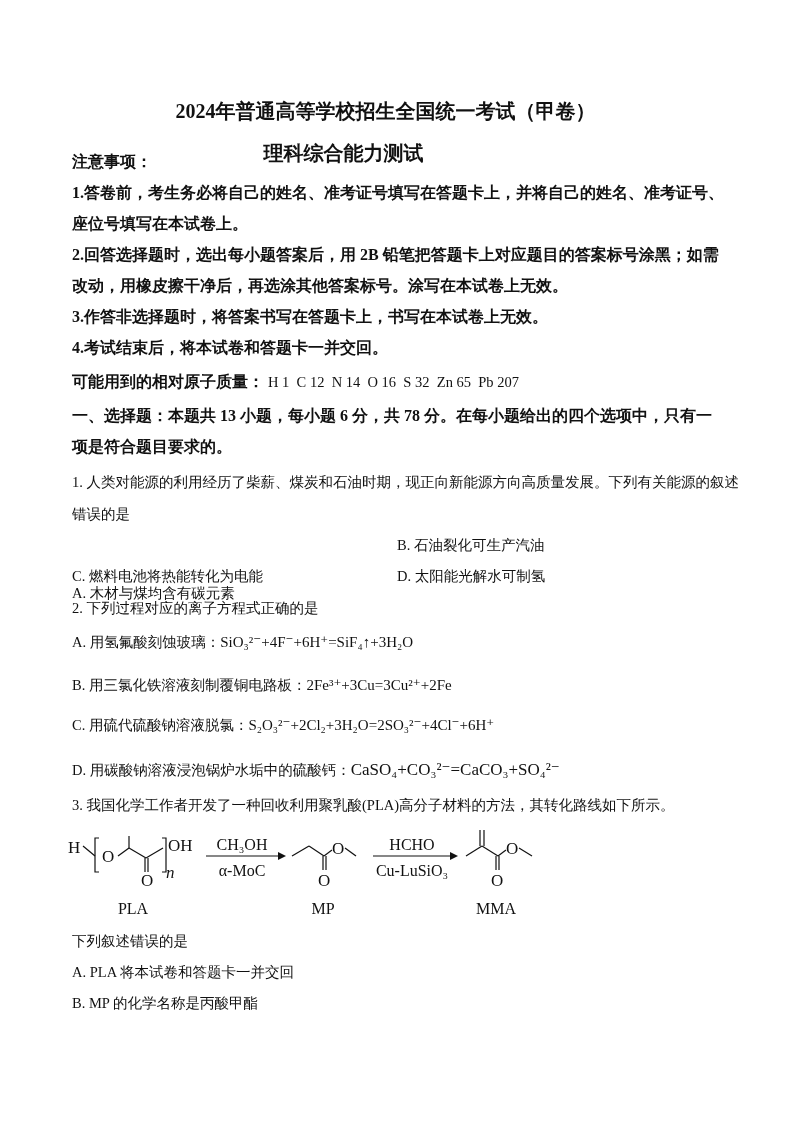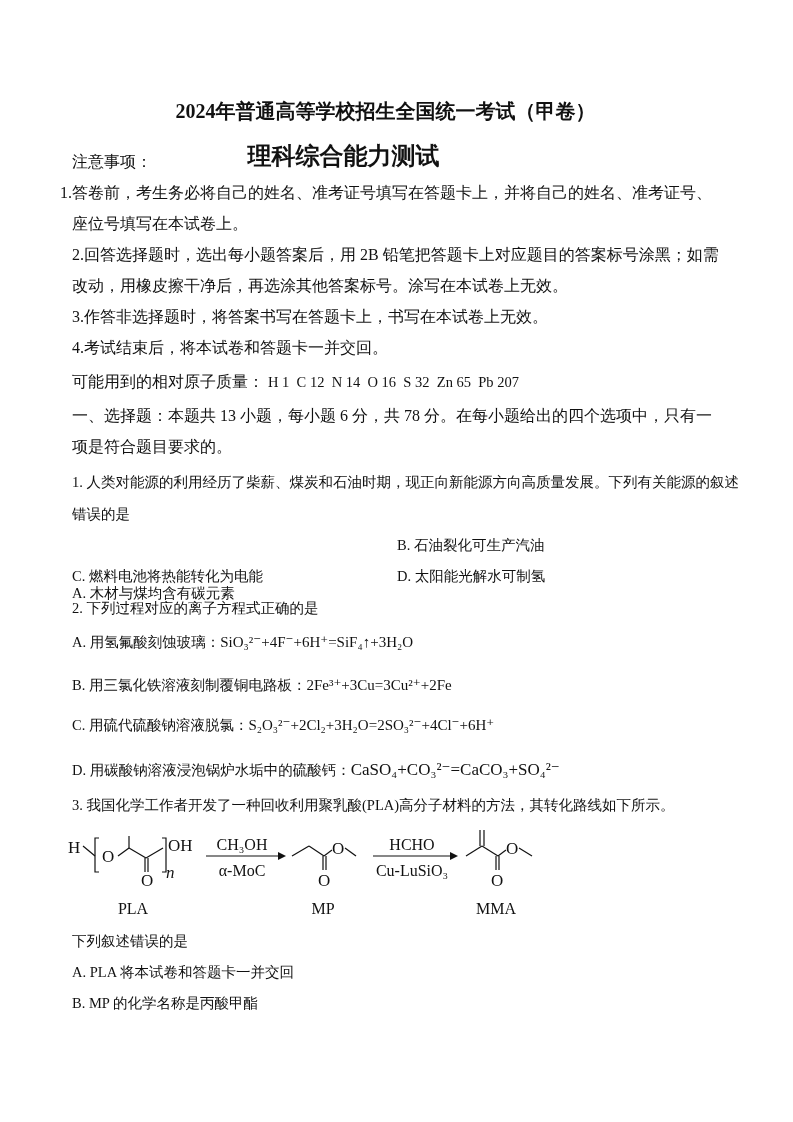--- a/index.html
+++ b/index.html
@@ -1,33 +1,33 @@
 <!DOCTYPE html>
 <html><head>
 <meta charset="utf-8">
 <style>
   html, body { margin: 0; padding: 0; background: #ffffff; }
   body { width: 793px; height: 1122px; position: relative; overflow: hidden; color: #111; font-family: "Liberation Serif", "DejaVu Serif", serif; }
   .abs { position: absolute; white-space: nowrap; }
   .title1 { top: 98px; left: 0; width: 771px; text-align: center; font-size: 20px; font-weight: bold; }
-  .title2 { top: 140px; left: 0; width: 687px; text-align: center; font-size: 24px; font-weight: bold; }
-  .b16 { font-size: 16px; font-weight: normal; }
+  .title2 { top: 140px; left: 0; width: 687px; text-align: center; font-size: 20px; font-weight: bold; }
+  .b16 { font-size: 16px; font-weight: bold; }
   .n15 { font-size: 14.5px; font-family: Liberation Serif, serif; }
   .chem { font-size: 15px; }
   .chem-big { font-size: 17px; }
   svg text { font-family: "Liberation Serif", serif; }
 </style>
 </head>
 <body>
 
 <div class="abs title1">2024年普通高等学校招生全国统一考试（甲卷）</div>
 <div class="abs title2">理科综合能力测试</div>
 
 <div class="abs b16" style="top:152px;left:72px;">注意事项：</div>
-<div class="abs b16" style="top:183px;left:60px;">1.答卷前，考生务必将自己的姓名、准考证号填写在答题卡上，并将自己的姓名、准考证号、</div>
+<div class="abs b16" style="top:183px;left:72px;">1.答卷前，考生务必将自己的姓名、准考证号填写在答题卡上，并将自己的姓名、准考证号、</div>
 <div class="abs b16" style="top:214px;left:72px;">座位号填写在本试卷上。</div>
 <div class="abs b16" style="top:245px;left:72px;">2.回答选择题时，选出每小题答案后，用 2B 铅笔把答题卡上对应题目的答案标号涂黑；如需</div>
 <div class="abs b16" style="top:276px;left:72px;">改动，用橡皮擦干净后，再选涂其他答案标号。涂写在本试卷上无效。</div>
 <div class="abs b16" style="top:307px;left:72px;">3.作答非选择题时，将答案书写在答题卡上，书写在本试卷上无效。</div>
 <div class="abs b16" style="top:338px;left:72px;">4.考试结束后，将本试卷和答题卡一并交回。</div>
 
 <div class="abs" style="top:372px;left:72px;">
   <span class="b16">可能用到的相对原子质量：</span>
   <span class="n15" style="white-space:pre;">H 1  C 12  N 14  O 16  S 32  Zn 65  Pb 207</span>
 </div>

